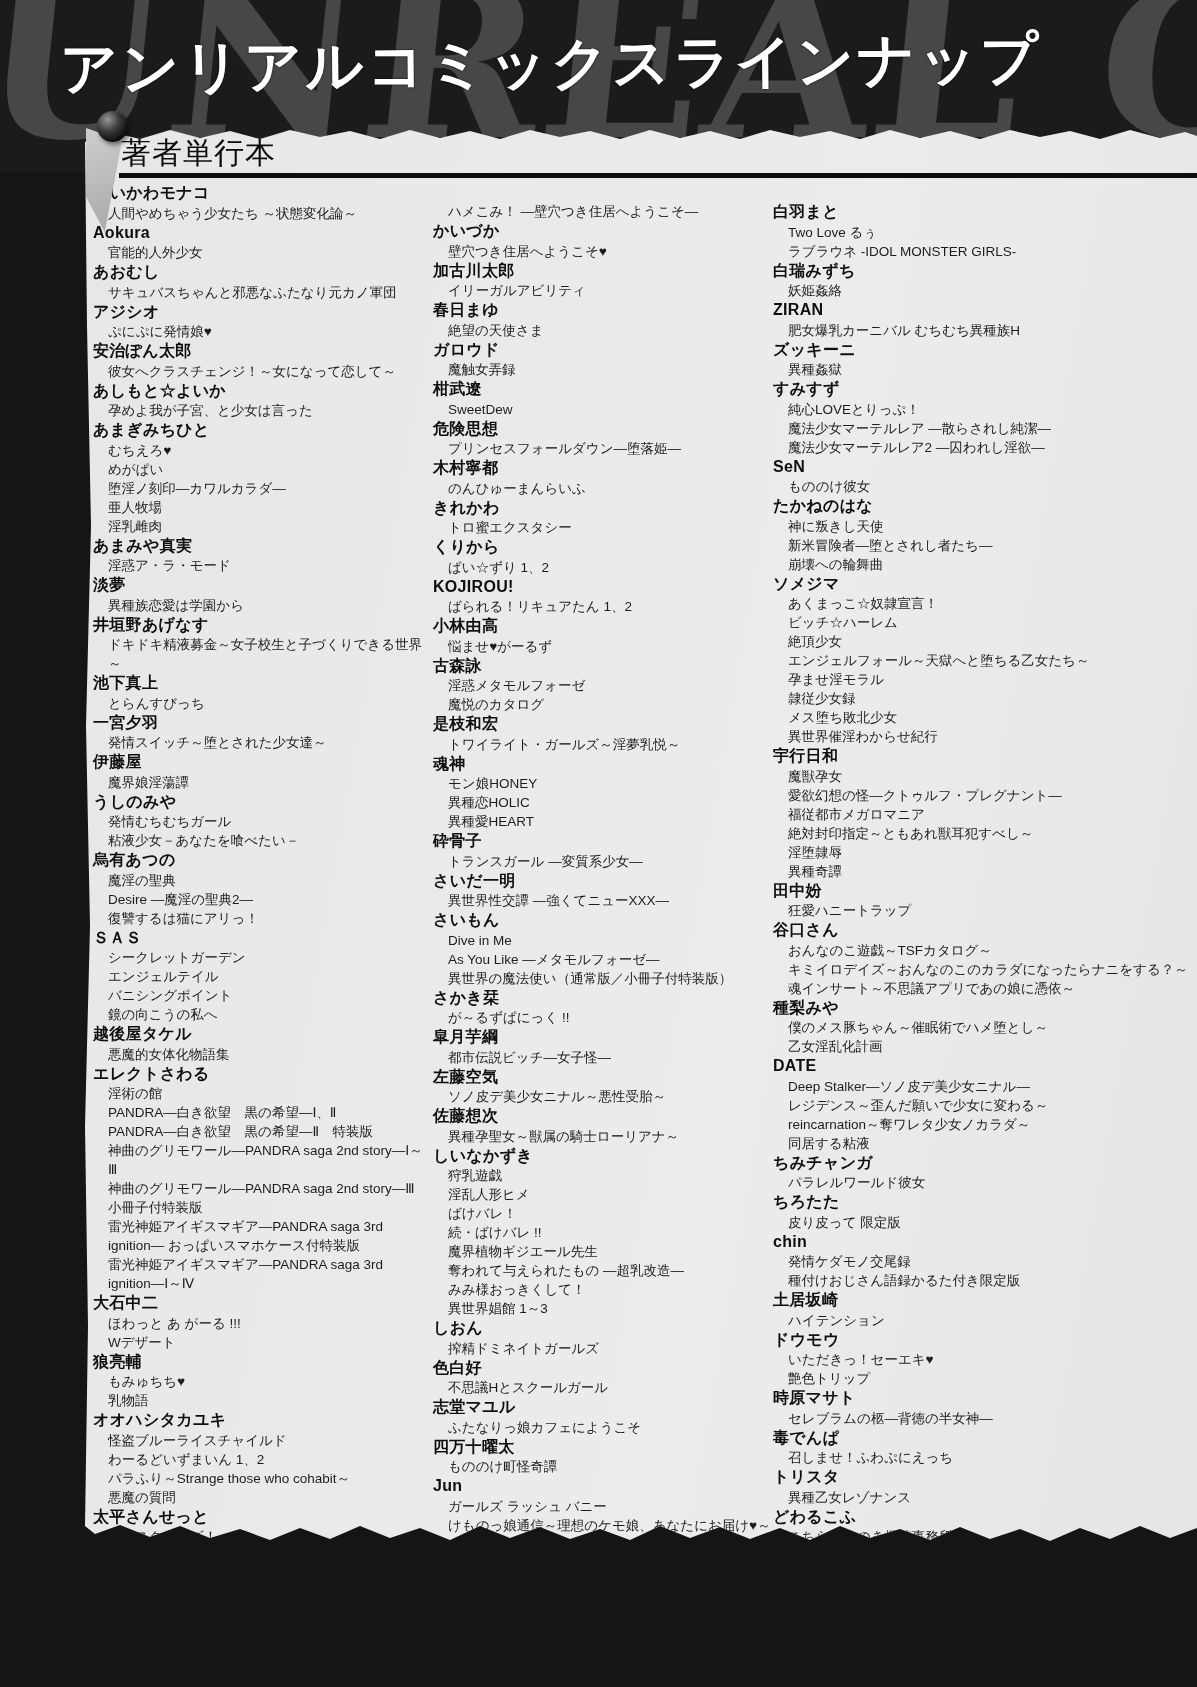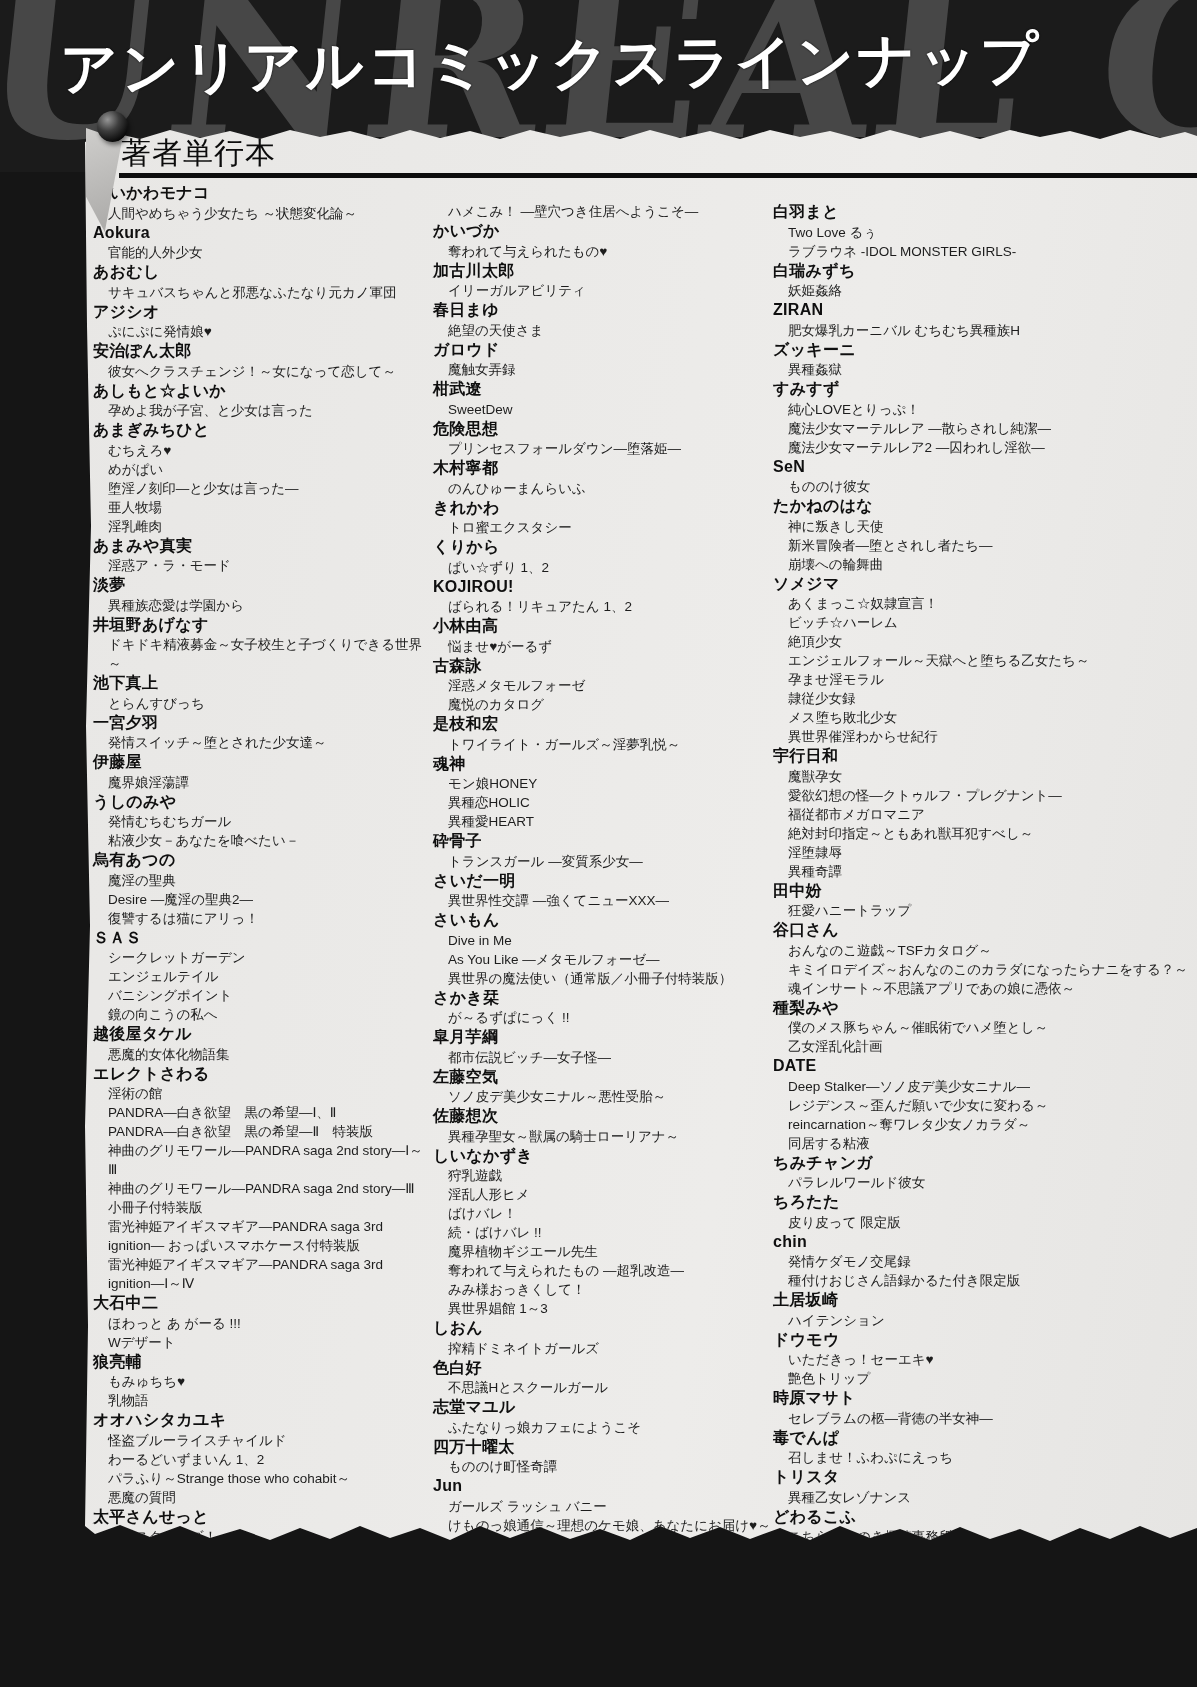--- a/index.html
+++ b/index.html
@@ -79,21 +79,21 @@
         <div class="title">彼女へクラスチェンジ！～女になって恋して～</div>
       </div>
       <div>
         <div class="author">あしもと☆よいか</div>
         <div class="title">孕めよ我が子宮、と少女は言った</div>
       </div>
       <div>
         <div class="author">あまぎみちひと</div>
         <div class="title">むちえろ♥</div>
         <div class="title">めがぱい</div>
-        <div class="title">堕淫ノ刻印―と少女は言った―</div>
+        <div class="title">堕淫ノ刻印―カワルカラダ―</div>
         <div class="title">亜人牧場</div>
         <div class="title">淫乳雌肉</div>
       </div>
       <div>
         <div class="author">あまみや真実</div>
         <div class="title">淫惑ア・ラ・モード</div>
       </div>
       <div>
         <div class="author">淡夢</div>
         <div class="title">異種族恋愛は学園から</div>
@@ -169,21 +169,21 @@
         <div class="title">ぷるるんぷりんぐ</div>
         <div class="title">搾々みーとぱい</div>
       </div>
     </div>
   <div class="col col-2">
       <div>
         <div class="title">ハメこみ！ ―壁穴つき住居へようこそ―</div>
       </div>
       <div>
         <div class="author">かいづか</div>
-        <div class="title">奪われて与えられたもの♥</div>
+        <div class="title">壁穴つき住居へようこそ♥</div>
       </div>
       <div>
         <div class="author">加古川太郎</div>
         <div class="title">イリーガルアビリティ</div>
       </div>
       <div>
         <div class="author">春日まゆ</div>
         <div class="title">絶望の天使さま</div>
       </div>
       <div>

